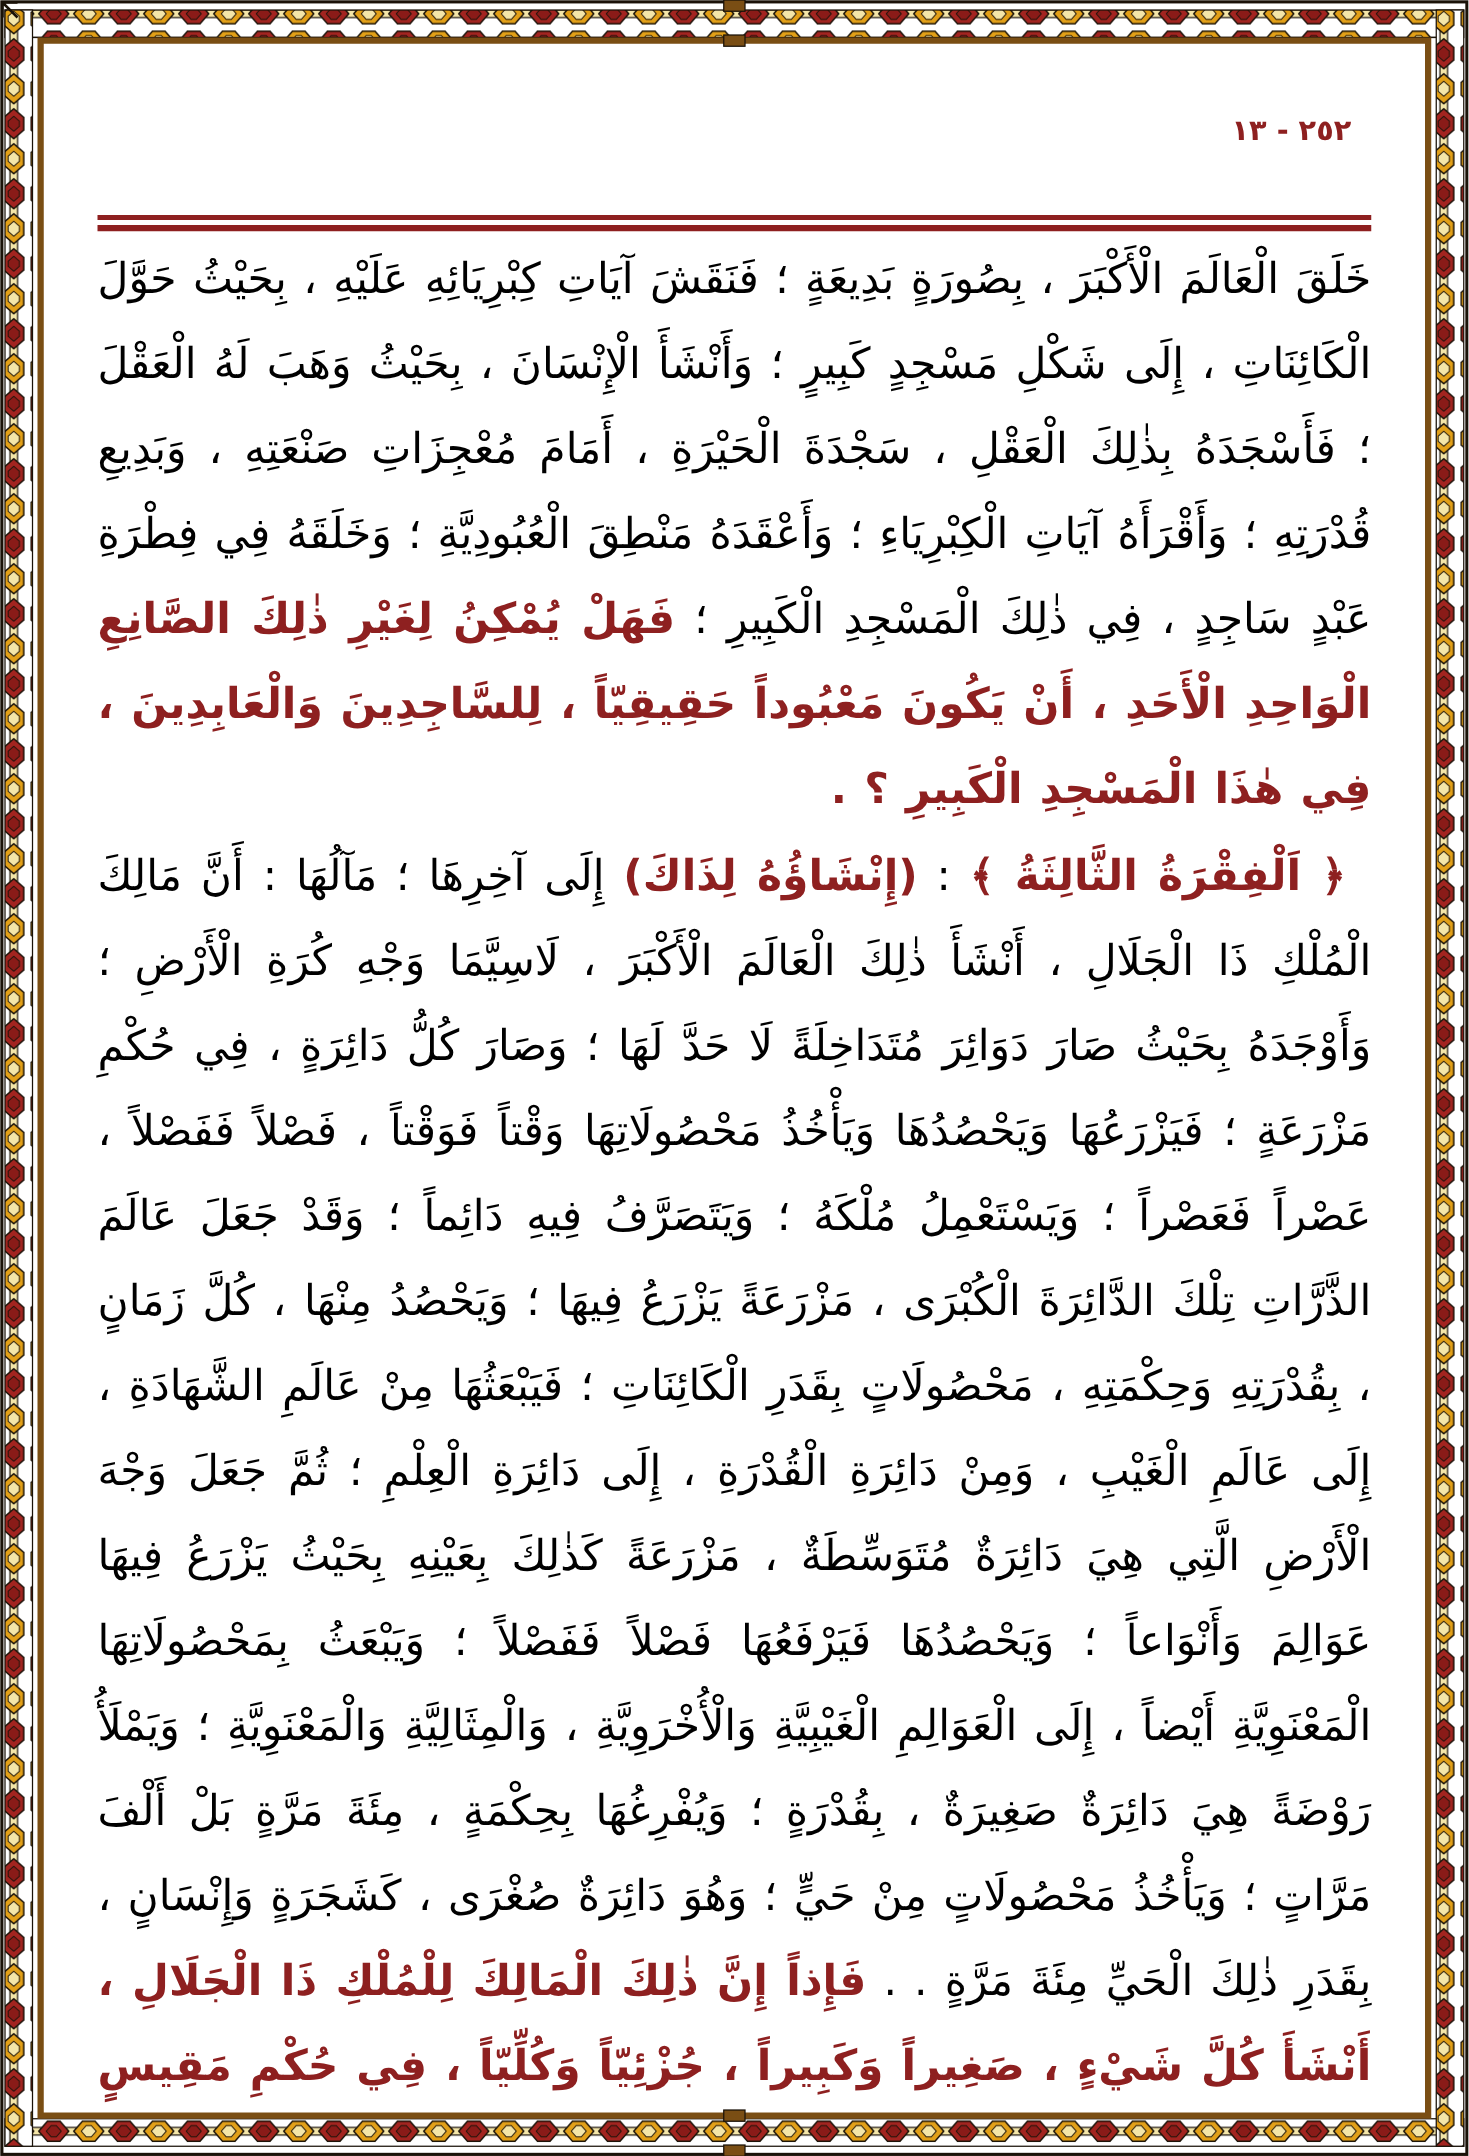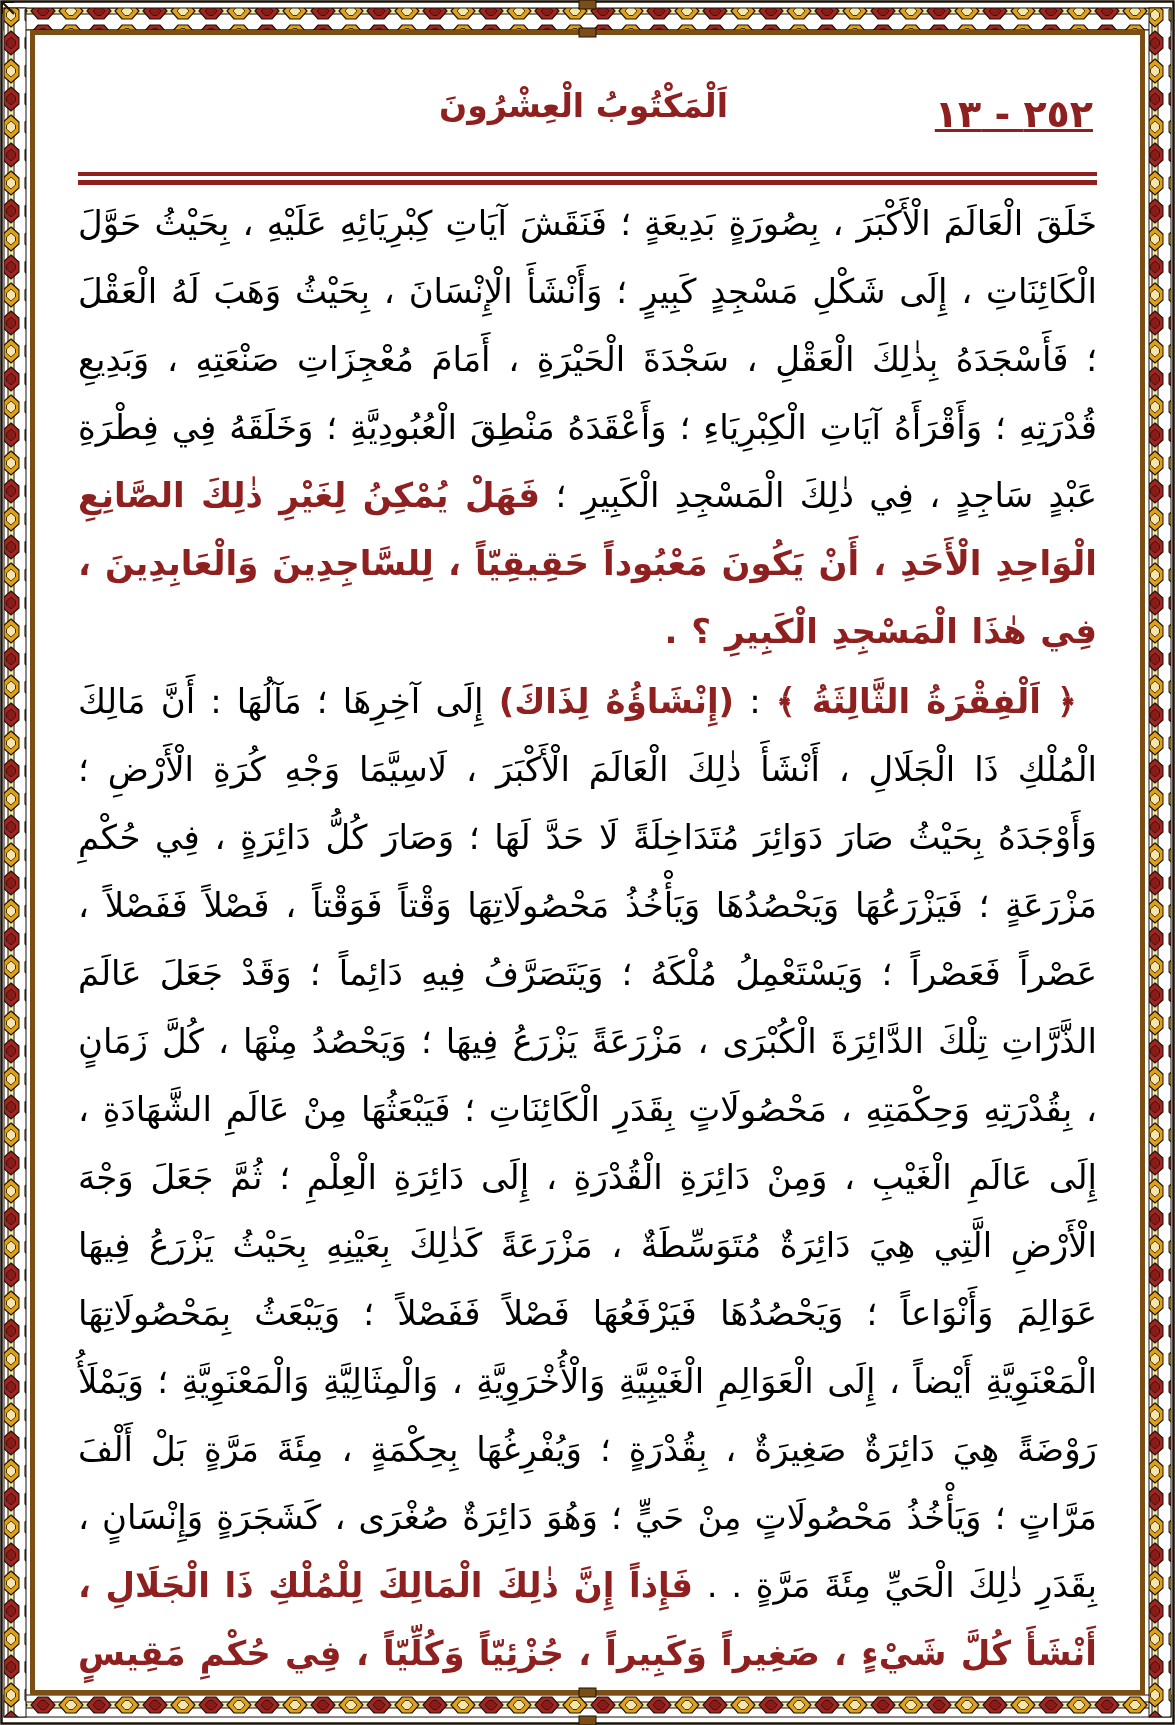--- a/index.html
+++ b/index.html
@@ -17,25 +17,24 @@
   }
   .content {
     position: absolute;
     top: 36px; bottom: 36px; left: 38px; right: 38px;
     padding: 0 40px;
     box-sizing: border-box;
     overflow: hidden;
   }
   .header { position: relative; height: 86px; margin-top: 42px; }
   .page-number {
-    position: absolute; right: 4px; top: 14px;
+    position: absolute; right: 16px; top: 14px;
     color: var(--text-red, #8E2020);
-    font-size: 38px; font-weight: bold;
+    font-size: 23px; font-weight: bold;
     letter-spacing: 1px;
-    text-decoration: underline;
   }
   .page-title {
     position: absolute; left: 50%; top: 8px;
     transform: translateX(calc(-50% - 4px));
     color: var(--text-red, #8E2020);
     font-size: 33px; font-weight: bold;
     white-space: nowrap;
   }
   .divider {
     height: 4px;
@@ -97,21 +96,20 @@
   <rect x="579" y="1688" width="17" height="9" fill="#7A4E14" stroke="#1a1208" stroke-width="1"></rect>
   <rect x="579" y="1716" width="17" height="9" fill="#7A4E14" stroke="#1a1208" stroke-width="1"></rect>
 
   <path d="M2 2 L14 14 M2 2 L2 14 M2 2 L14 2" fill="none" stroke="#1a1208" stroke-width="2"></path>
 </svg>
 
 <div class="content">
 
   <div class="header">
     <div class="page-number">٢٥٢ - ١٣</div>
-    <div class="page-title">اَلْمَكْتُوبُ الْعِشْرُونَ</div>
   </div>
 
   <div class="divider"></div>
 
   <div class="body-text">
 
     <p class="p1"><span class="black">خَلَقَ الْعَالَمَ الْأَكْبَرَ ، بِصُورَةٍ بَدِيعَةٍ ؛ فَنَقَشَ آيَاتِ كِبْرِيَائِهِ عَلَيْهِ ، بِحَيْثُ حَوَّلَ الْكَائِنَاتِ ، إِلَى شَكْلِ مَسْجِدٍ كَبِيرٍ ؛ وَأَنْشَأَ الْإِنْسَانَ ، بِحَيْثُ وَهَبَ لَهُ الْعَقْلَ ؛ فَأَسْجَدَهُ بِذٰلِكَ الْعَقْلِ ، سَجْدَةَ الْحَيْرَةِ ، أَمَامَ مُعْجِزَاتِ صَنْعَتِهِ ، وَبَدِيعِ قُدْرَتِهِ ؛ وَأَقْرَأَهُ آيَاتِ الْكِبْرِيَاءِ ؛ وَأَعْقَدَهُ مَنْطِقَ الْعُبُودِيَّةِ ؛ وَخَلَقَهُ فِي فِطْرَةِ عَبْدٍ سَاجِدٍ ، فِي ذٰلِكَ الْمَسْجِدِ الْكَبِيرِ ؛ </span><span class="red">فَهَلْ يُمْكِنُ لِغَيْرِ ذٰلِكَ الصَّانِعِ الْوَاحِدِ الْأَحَدِ ، أَنْ يَكُونَ مَعْبُوداً حَقِيقِيّاً ، لِلسَّاجِدِينَ وَالْعَابِدِينَ ، فِي هٰذَا الْمَسْجِدِ الْكَبِيرِ ؟ .</span></p>
 
     <p class="p2"><span class="red">﴿ اَلْفِقْرَةُ الثَّالِثَةُ ﴾</span><span class="black"> : </span><span class="red">(إِنْشَاؤُهُ لِذَاكَ)</span><span class="black"> إِلَى آخِرِهَا ؛ مَآلُهَا : أَنَّ مَالِكَ الْمُلْكِ ذَا الْجَلَالِ ، أَنْشَأَ ذٰلِكَ الْعَالَمَ الْأَكْبَرَ ، لَاسِيَّمَا وَجْهِ كُرَةِ الْأَرْضِ ؛ وَأَوْجَدَهُ بِحَيْثُ صَارَ دَوَائِرَ مُتَدَاخِلَةً لَا حَدَّ لَهَا ؛ وَصَارَ كُلُّ دَائِرَةٍ ، فِي حُكْمِ مَزْرَعَةٍ ؛ فَيَزْرَعُهَا وَيَحْصُدُهَا وَيَأْخُذُ مَحْصُولَاتِهَا وَقْتاً فَوَقْتاً ، فَصْلاً فَفَصْلاً ، عَصْراً فَعَصْراً ؛ وَيَسْتَعْمِلُ مُلْكَهُ ؛ وَيَتَصَرَّفُ فِيهِ دَائِماً ؛ وَقَدْ جَعَلَ عَالَمَ الذَّرَّاتِ تِلْكَ الدَّائِرَةَ الْكُبْرَى ، مَزْرَعَةً يَزْرَعُ فِيهَا ؛ وَيَحْصُدُ مِنْهَا ، كُلَّ زَمَانٍ ، بِقُدْرَتِهِ وَحِكْمَتِهِ ، مَحْصُولَاتٍ بِقَدَرِ الْكَائِنَاتِ ؛ فَيَبْعَثُهَا مِنْ عَالَمِ الشَّهَادَةِ ، إِلَى عَالَمِ الْغَيْبِ ، وَمِنْ دَائِرَةِ الْقُدْرَةِ ، إِلَى دَائِرَةِ الْعِلْمِ ؛ ثُمَّ جَعَلَ وَجْهَ الْأَرْضِ الَّتِي هِيَ دَائِرَةٌ مُتَوَسِّطَةٌ ، مَزْرَعَةً كَذٰلِكَ بِعَيْنِهِ بِحَيْثُ يَزْرَعُ فِيهَا عَوَالِمَ وَأَنْوَاعاً ؛ وَيَحْصُدُهَا فَيَرْفَعُهَا فَصْلاً فَفَصْلاً ؛ وَيَبْعَثُ بِمَحْصُولَاتِهَا الْمَعْنَوِيَّةِ أَيْضاً ، إِلَى الْعَوَالِمِ الْغَيْبِيَّةِ وَالْأُخْرَوِيَّةِ ، وَالْمِثَالِيَّةِ وَالْمَعْنَوِيَّةِ ؛ وَيَمْلَأُ رَوْضَةً هِيَ دَائِرَةٌ صَغِيرَةٌ ، بِقُدْرَةٍ ؛ وَيُفْرِغُهَا بِحِكْمَةٍ ، مِئَةَ مَرَّةٍ بَلْ أَلْفَ مَرَّاتٍ ؛ وَيَأْخُذُ مَحْصُولَاتٍ مِنْ حَيٍّ ؛ وَهُوَ دَائِرَةٌ صُغْرَى ، كَشَجَرَةٍ وَإِنْسَانٍ ، بِقَدَرِ ذٰلِكَ الْحَيِّ مِئَةَ مَرَّةٍ . . </span><span class="red">فَإِذاً إِنَّ ذٰلِكَ الْمَالِكَ لِلْمُلْكِ ذَا الْجَلَالِ ، أَنْشَأَ كُلَّ شَيْءٍ ، صَغِيراً وَكَبِيراً ، جُزْئِيّاً وَكُلِّيّاً ، فِي حُكْمِ مَقِيسٍ ؛ فَيُلْبِسُ عَلَيْهَا مَنْسُوجَاتِ صَنْعَتِهِ الْمُنَقَّشَةَ بِنُقُوشٍ مُتَجَدِّدَةٍ ، عَلَى مِئَاتِ الْوُجُوهِ ؛ وَيُظْهِرُ بِهَا جَلَوَاتِ أَسْمَائِهِ ، وَمُعْجِزَاتِ قُدْرَتِهِ ؛ وَأَنْشَأَ كُلَّ شَيْءٍ فِي مُلْكِهِ ، فِي حُكْمِ صَحِيفَةٍ ؛ فَيَكْتُبُ فِي كُلِّ صَحِيفَةٍ ، مَكْتُوبَاتِهِ الدَّالَّةَ عَلَى الْمَعَانِي ، بِمِئَاتِ الْوُجُوهِ ؛ وَيُظْهِرُ حِكْمَتَهُ وَآيَاتِهِ ؛ فَيُقْرِئُهَا بِذَوِي الشُّعُورِ ؛</span></p>
 

